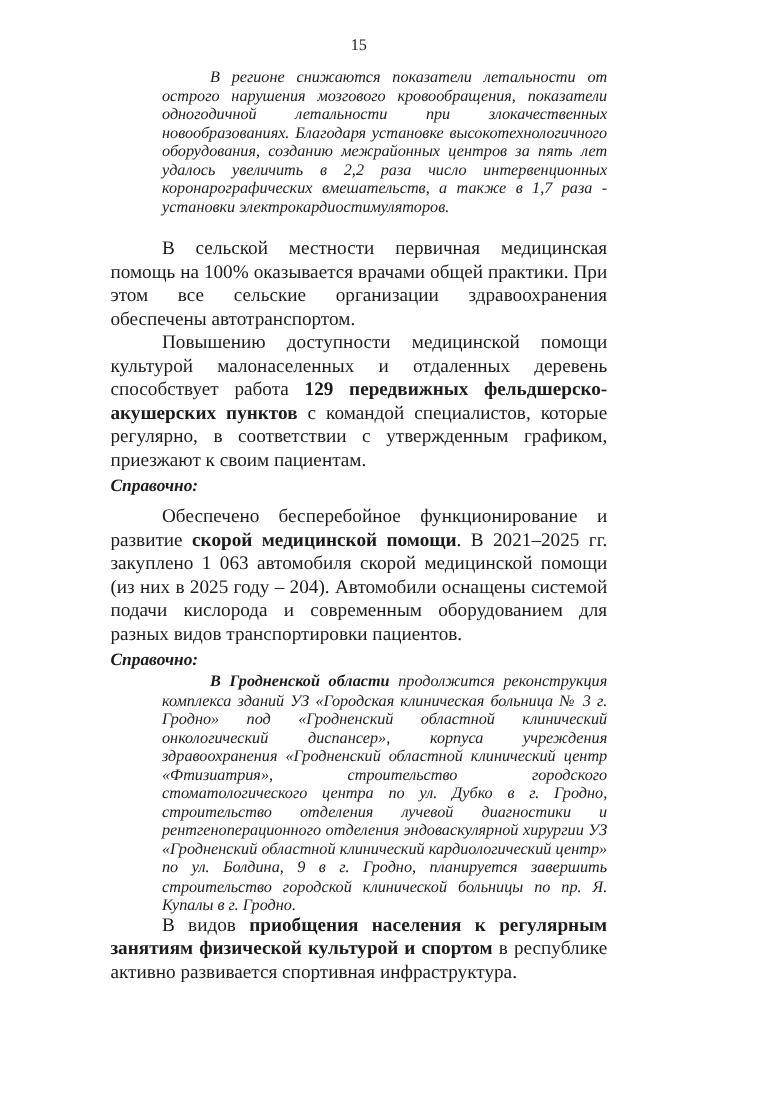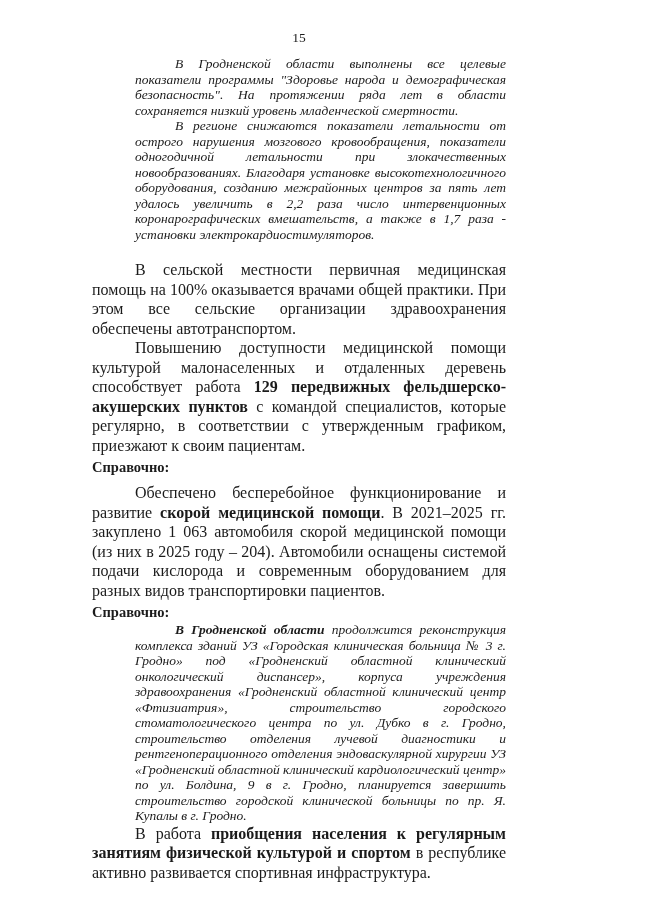--- a/index.html
+++ b/index.html
@@ -42,45 +42,45 @@
     text-indent: 43px;
   }
   .gap-top { margin-top: 18px; }
   .gap-top-sm { margin-top: 6px; }
   
   .spr-head {
     margin: 3px 0 0 0;
     font-size: 14.5px;
     line-height: 19px;
     font-weight: bold;
+    font-style: italic;
   }
   .bold { font-weight: bold; }
   .italic { }
 </style>
 </head>
 <body>
 
 <div class="page">
 
   <div class="page-number">15</div>
 
   <section class="ref-block">
-    <p class="ref-p">В Гродненской области выполнены все целевые показатели программы "Здоровье народа и демографическая безопасность". На протяжении ряда лет в области сохраняется низкий уровень младенческой смертности.</p>
     <p class="ref-p">В регионе снижаются показатели летальности от острого нарушения мозгового кровообращения, показатели одногодичной летальности при злокачественных новообразованиях. Благодаря установке высокотехнологичного оборудования, созданию межрайонных центров за пять лет удалось увеличить в 2,2 раза число интервенционных коронарографических вмешательств, а также в 1,7 раза - установки электрокардиостимуляторов.</p>
   </section>
 
   <p class="body-p gap-top">В сельской местности первичная медицинская помощь на 100% оказывается врачами общей практики. При этом все сельские организации здравоохранения обеспечены автотранспортом.</p>
 
   <p class="body-p"><span>Повышению доступности медицинской помощи культурой малонаселенных и отдаленных деревень способствует работа </span><span class="bold">129 передвижных фельдшерско-акушерских пунктов</span><span> с командой специалистов, которые регулярно, в соответствии с утвержденным графиком, приезжают к своим пациентам.</span></p>
 
   <p class="spr-head">Справочно:</p>
 
   <p class="body-p gap-top-sm"><span>Обеспечено бесперебойное функционирование и развитие </span><span class="bold">скорой медицинской помощи</span><span>. В 2021–2025 гг. закуплено 1 063 автомобиля скорой медицинской помощи </span><span class="italic">(из них в 2025 году – 204)</span><span>. Автомобили оснащены системой подачи кислорода и современным оборудованием для разных видов транспортировки пациентов.</span></p>
 
 
   <p class="spr-head">Справочно:</p>
   <section class="ref-block">
     <p class="ref-p"><span class="bold">В Гродненской области</span><span> продолжится реконструкция комплекса зданий УЗ «Городская клиническая больница № 3 г. Гродно» под «Гродненский областной клинический онкологический диспансер», корпуса учреждения здравоохранения «Гродненский областной клинический центр «Фтизиатрия», строительство городского стоматологического центра по ул. Дубко в г. Гродно, строительство отделения лучевой диагностики и рентгеноперационного отделения эндоваскулярной хирургии УЗ «Гродненский областной клинический кардиологический центр» по ул. Болдина, 9 в г. Гродно, планируется завершить строительство городской клинической больницы по пр. Я. Купалы в г. Гродно.</span></p>
   </section>
 
-  <p class="body-p"><span>В работа </span><span class="bold">приобщения населения к регулярным занятиям физической культурой и спортом</span><span> в республике активно развивается спортивная инфраструктура.</span></p>
+  <p class="body-p"><span>В видов </span><span class="bold">приобщения населения к регулярным занятиям физической культурой и спортом</span><span> в республике активно развивается спортивная инфраструктура.</span></p>
 
 </div>
 
 </body></html>

